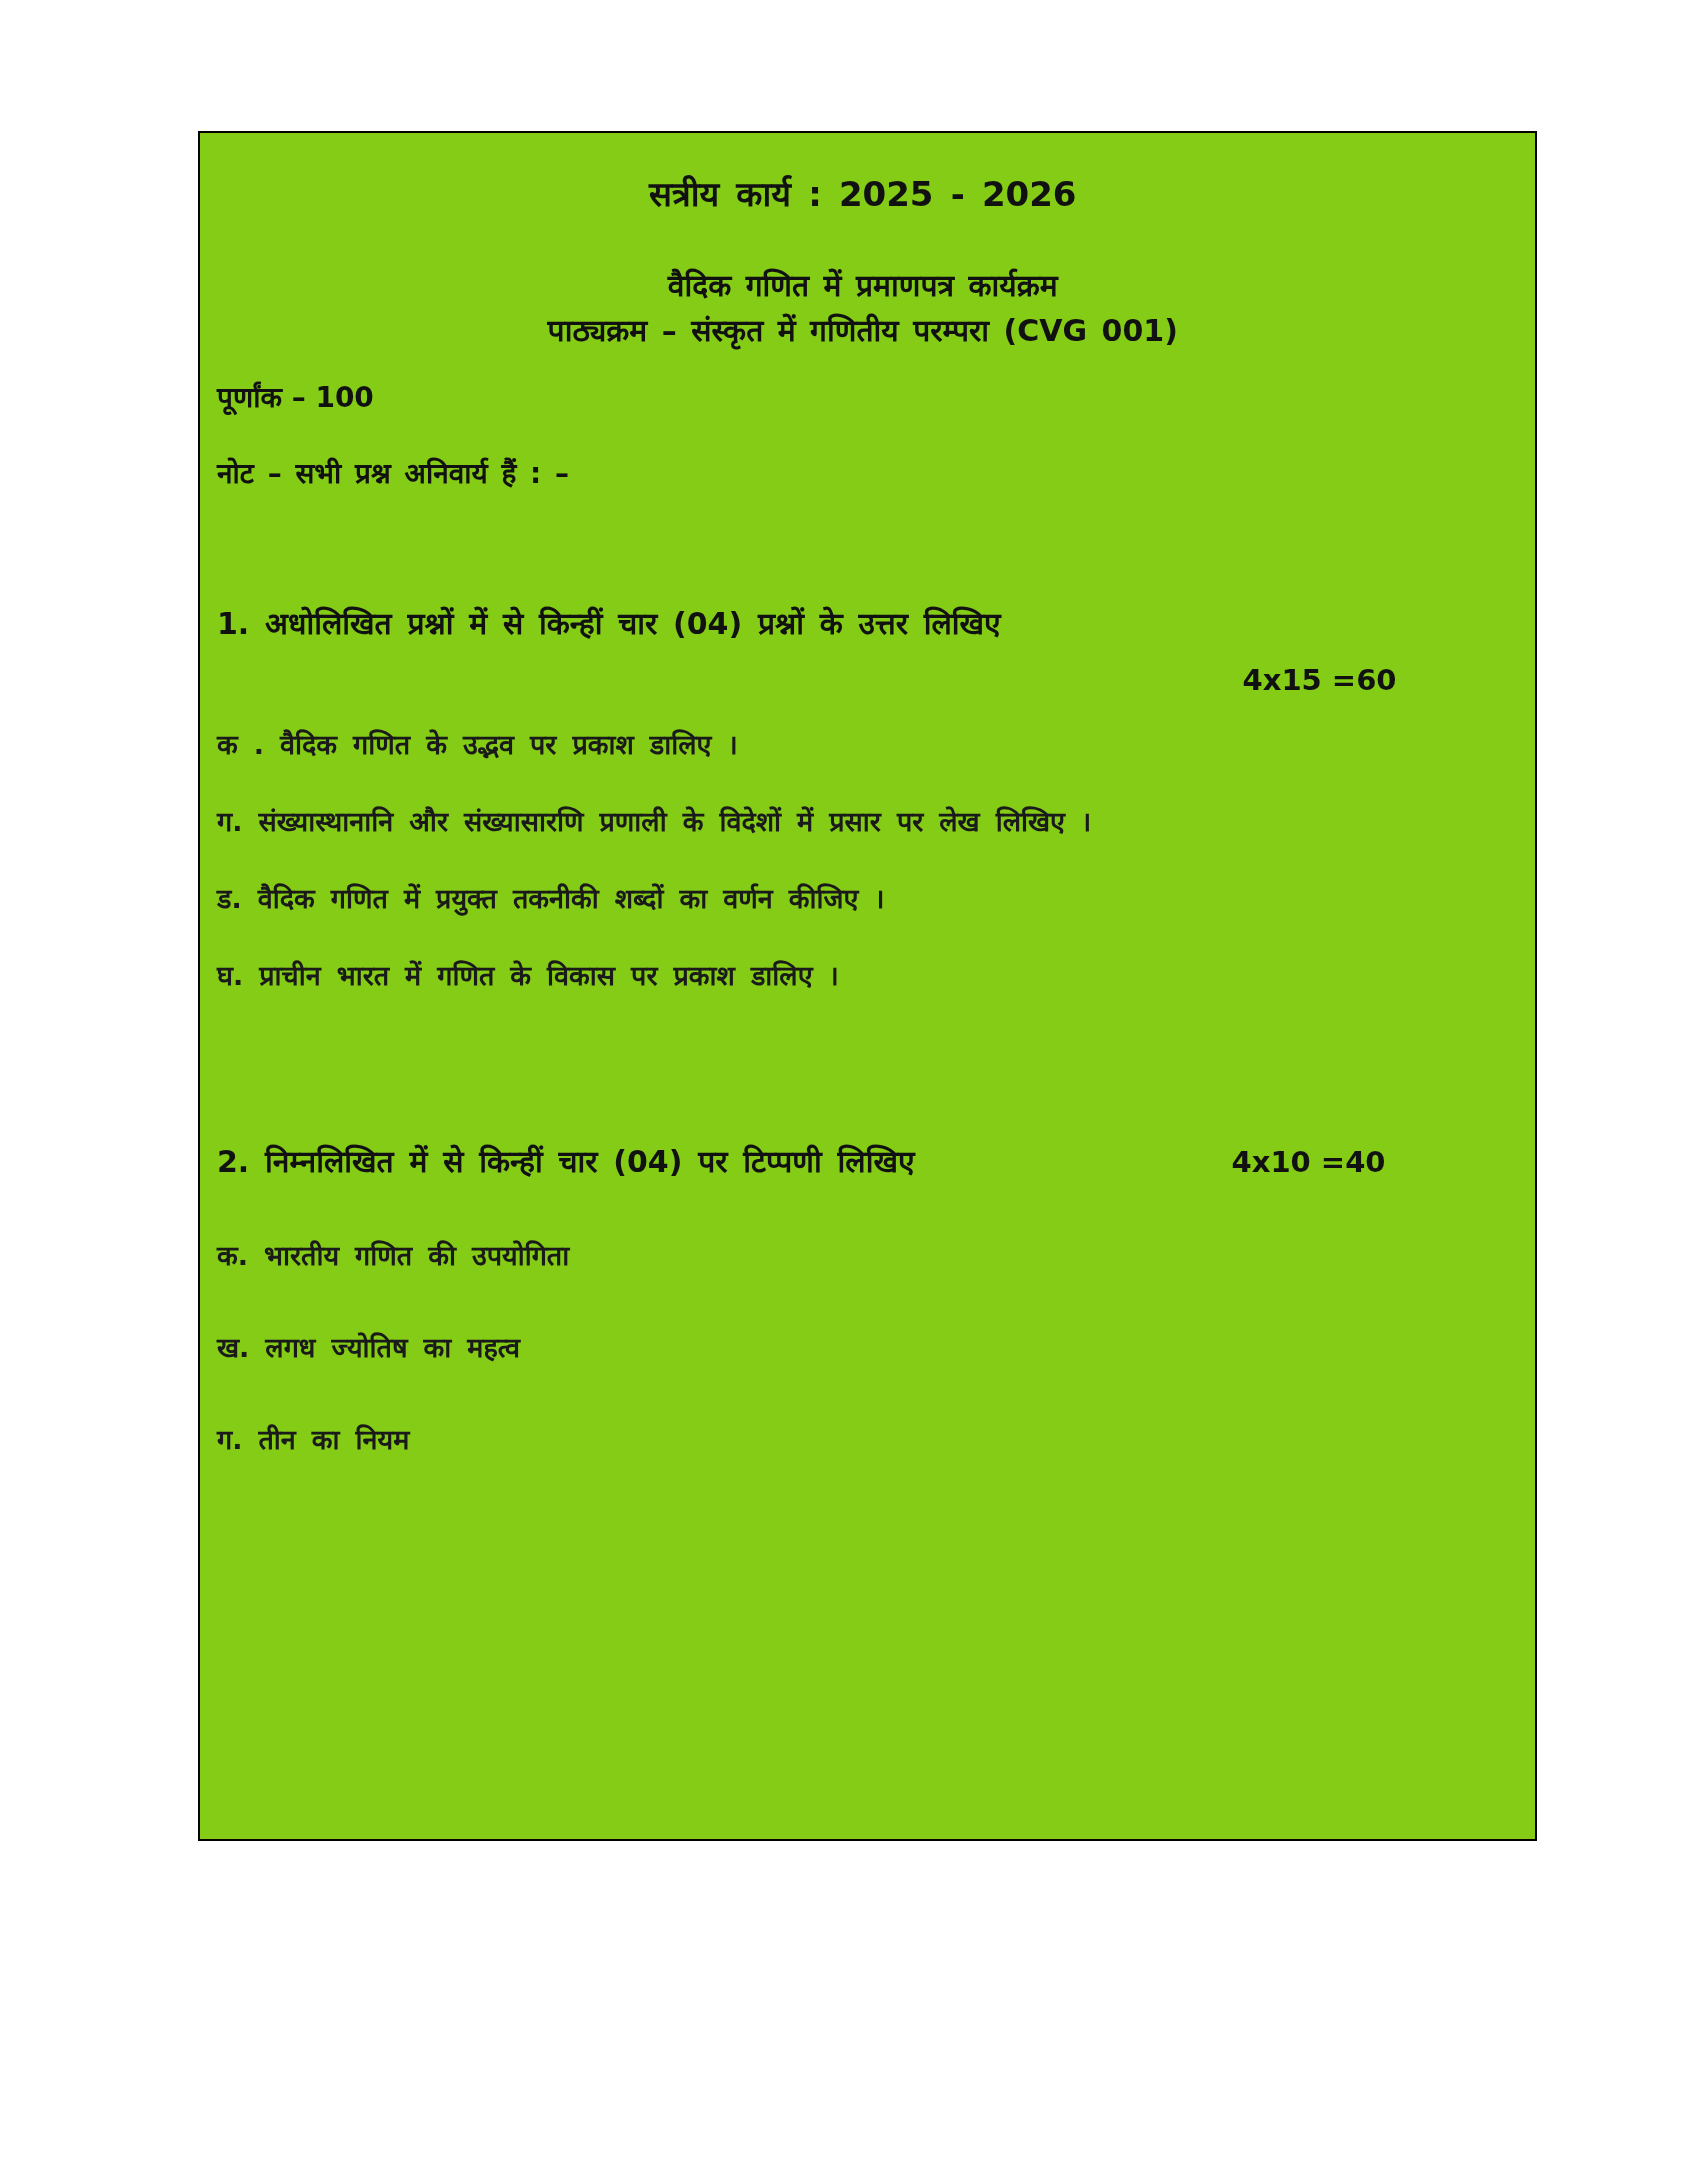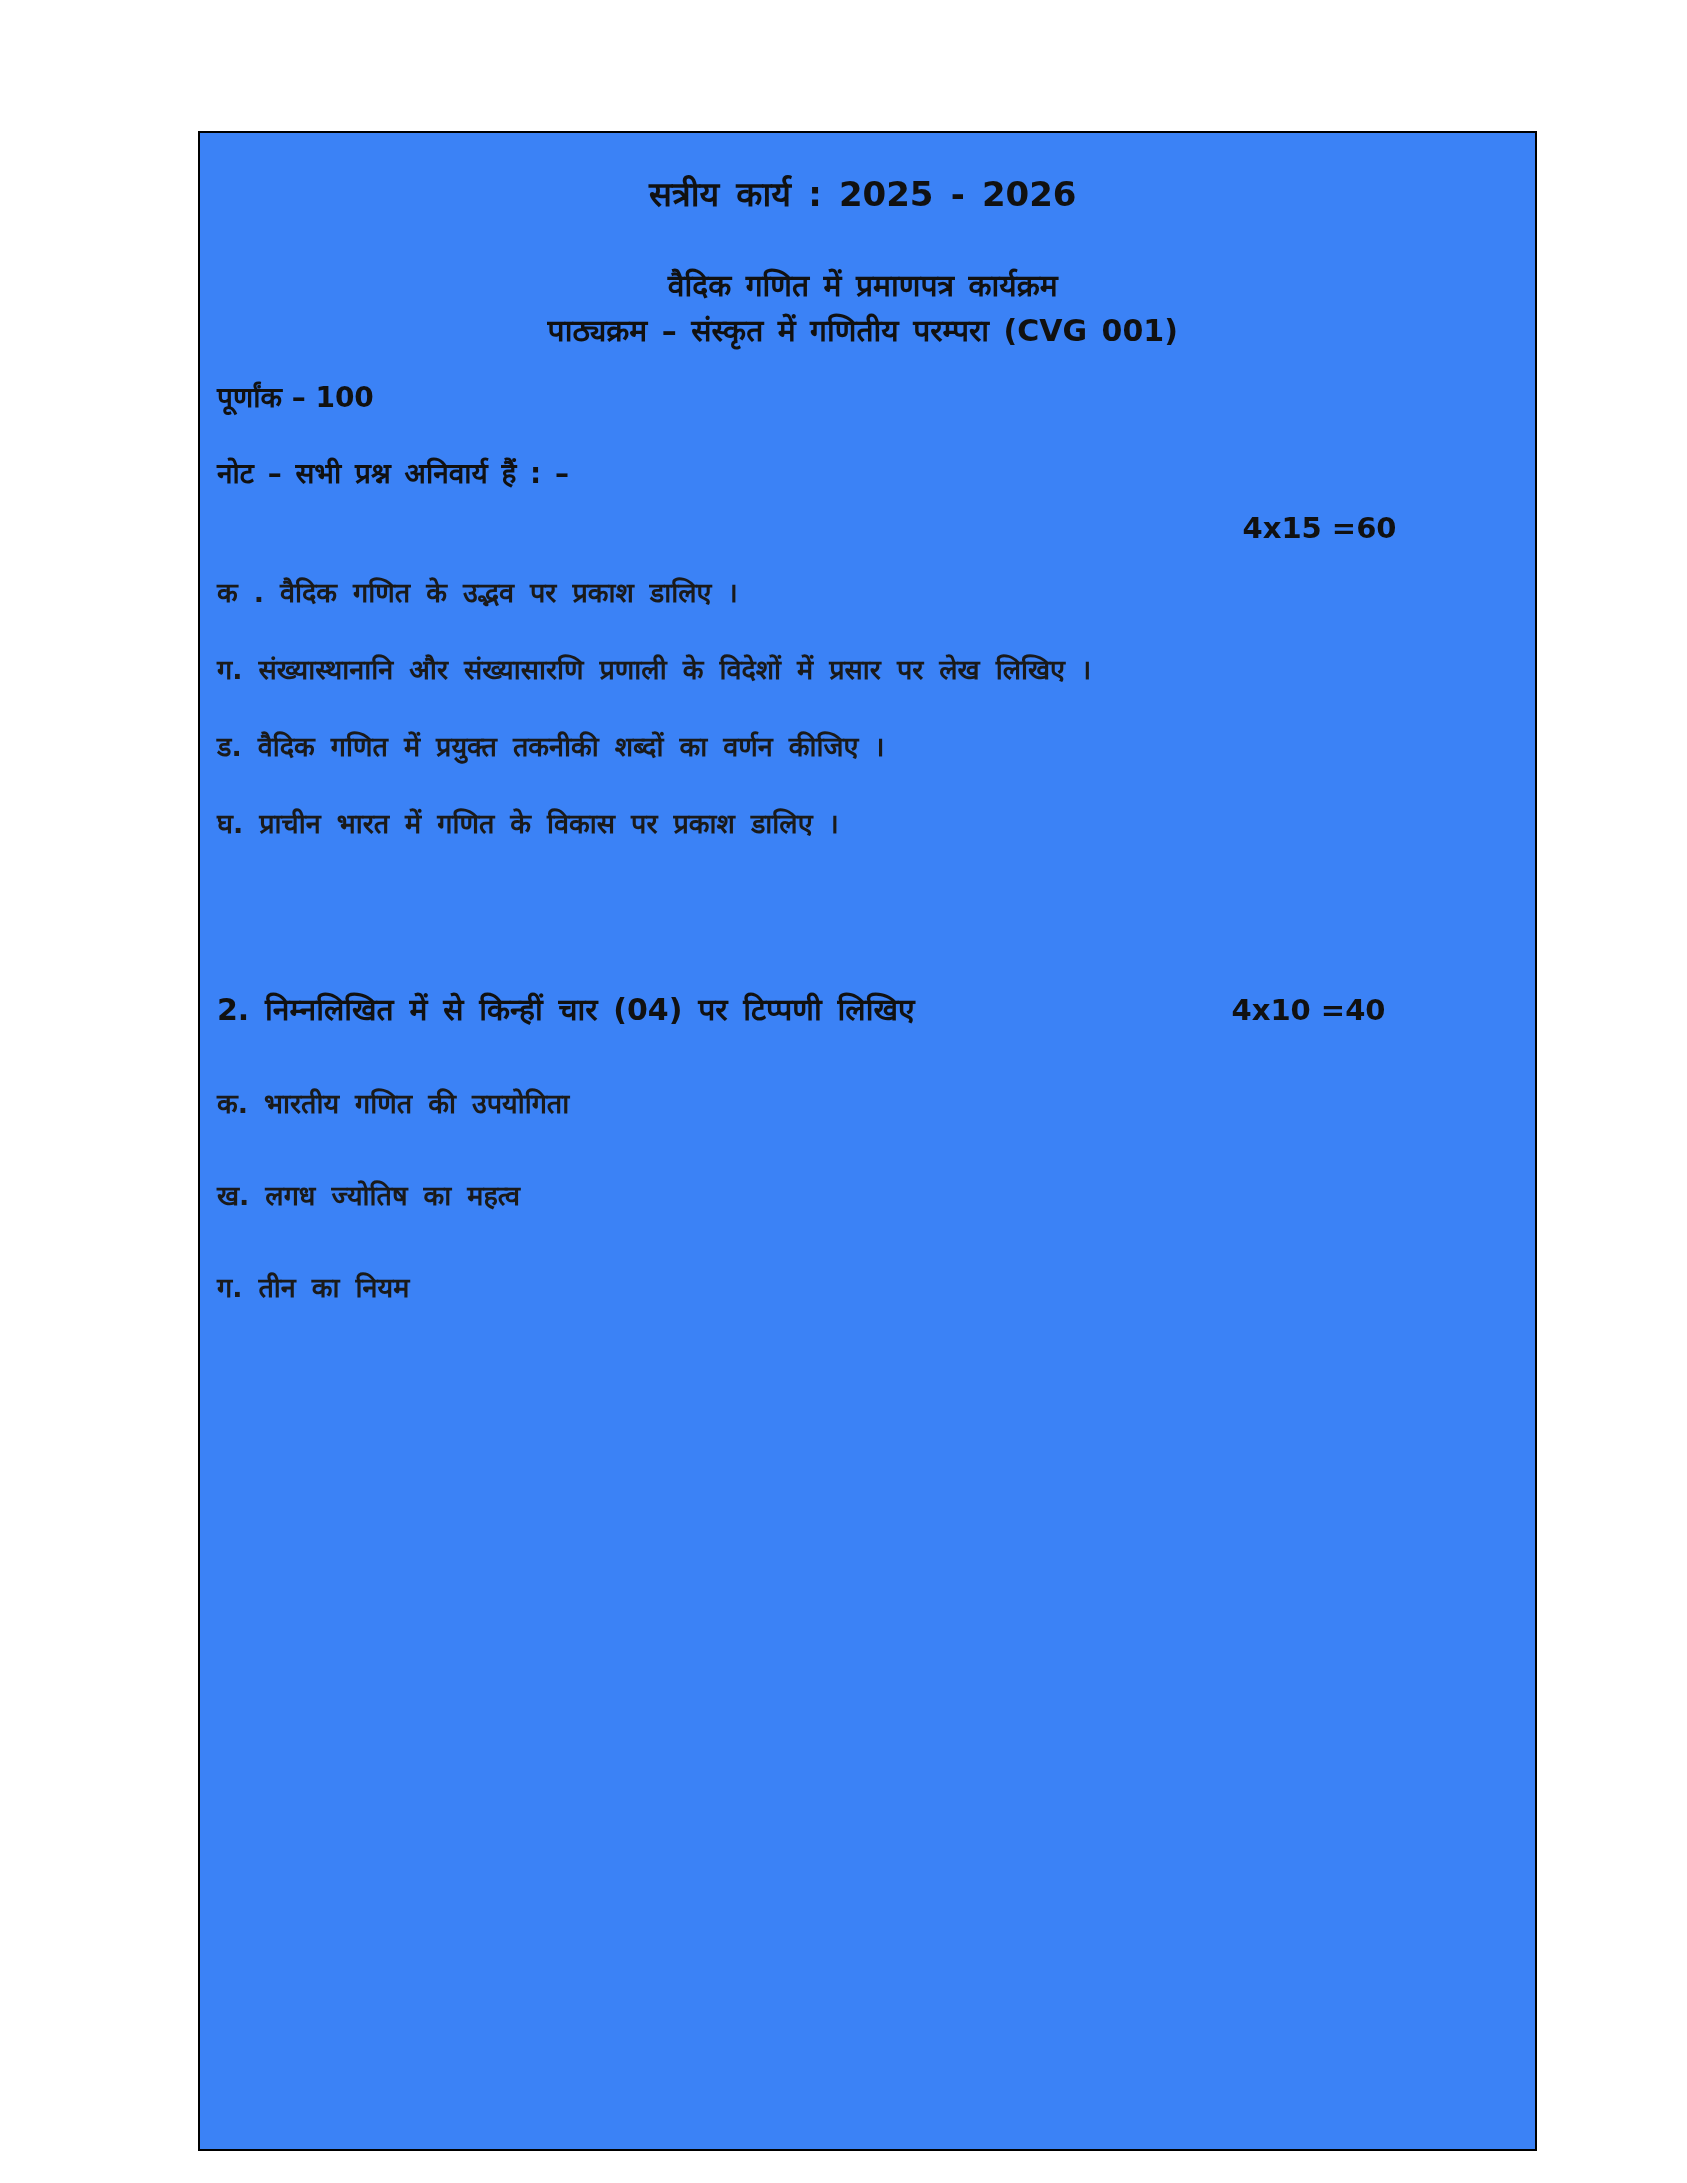--- a/index.html
+++ b/index.html
@@ -12,25 +12,25 @@
     height: 2183px;
     position: relative;
     font-family: "DejaVu Sans", sans-serif;
     color: #111111;
   }
   .page-border {
     position: absolute;
     left: 198px;
     top: 131px;
     width: 1339px;
-    height: 2020px;
+    height: 1710px;
     border: 2.6px solid #000000;
     box-sizing: border-box;
     padding: 41px 26.5px 0 17px;
-    background: #3b82f6;
+    background: #84cc16;
   }
   .title {
     text-align: center;
     font-size: 34px;
     font-weight: bold;
     line-height: 1.2;
     word-spacing: 5.3px;
   }
   .subtitle-block {
     margin-top: 48px;
@@ -115,20 +115,21 @@
   <div class="subtitle-block">
     <div class="subtitle">वैदिक गणित में प्रमाणपत्र कार्यक्रम</div>
     <div class="subtitle">पाठ्यक्रम – संस्कृत में गणितीय परम्परा (CVG 001)</div>
   </div>
 
 
   <div class="max-marks">पूर्णांक – 100</div>
 
   <div class="note">नोट – सभी प्रश्न अनिवार्य हैं : –</div>
 
+  <div class="q1-heading">1. अधोलिखित प्रश्नों में से किन्हीं चार (04) प्रश्नों के उत्तर लिखिए</div>
 
   <div class="q1-marks">4x15 =60</div>
 
   <div class="q1-items">
     <div class="q-item">क . वैदिक गणित के उद्भव पर प्रकाश डालिए ।</div>
     <div class="q-item">ग. संख्यास्थानानि और संख्यासारणि प्रणाली के विदेशों में प्रसार पर लेख लिखिए ।</div>
     <div class="q-item">ड. वैदिक गणित में प्रयुक्त तकनीकी शब्दों का वर्णन कीजिए ।</div>
     <div class="q-item">घ. प्राचीन भारत में गणित के विकास  पर प्रकाश डालिए ।</div>
   </div>
 

